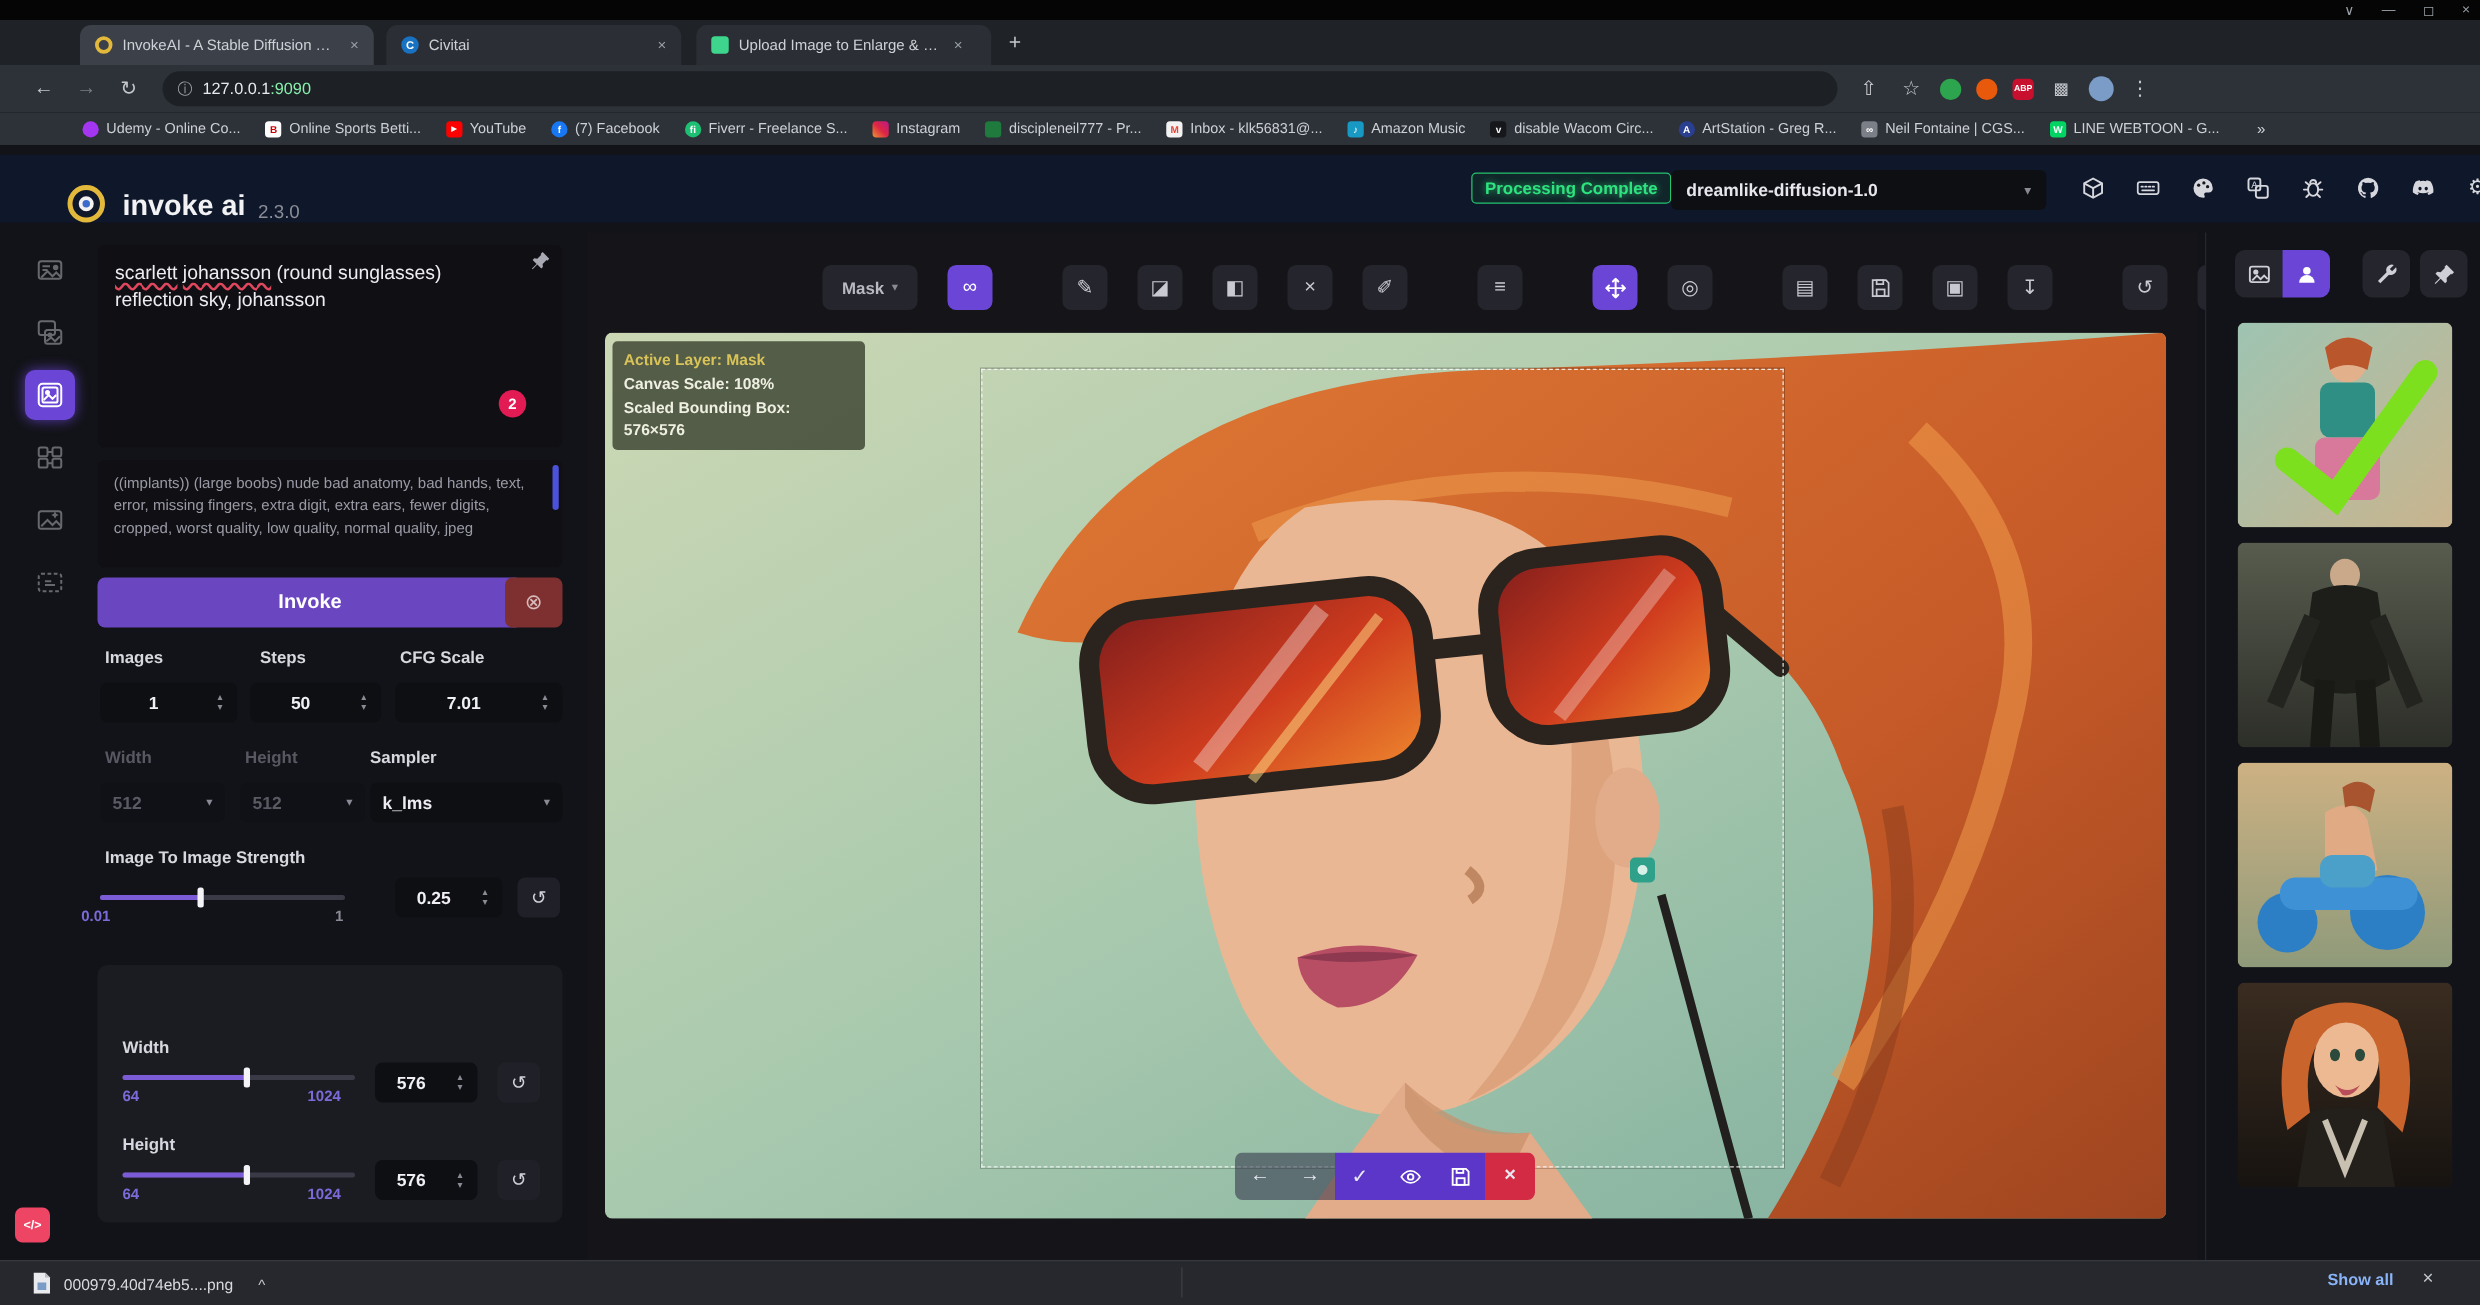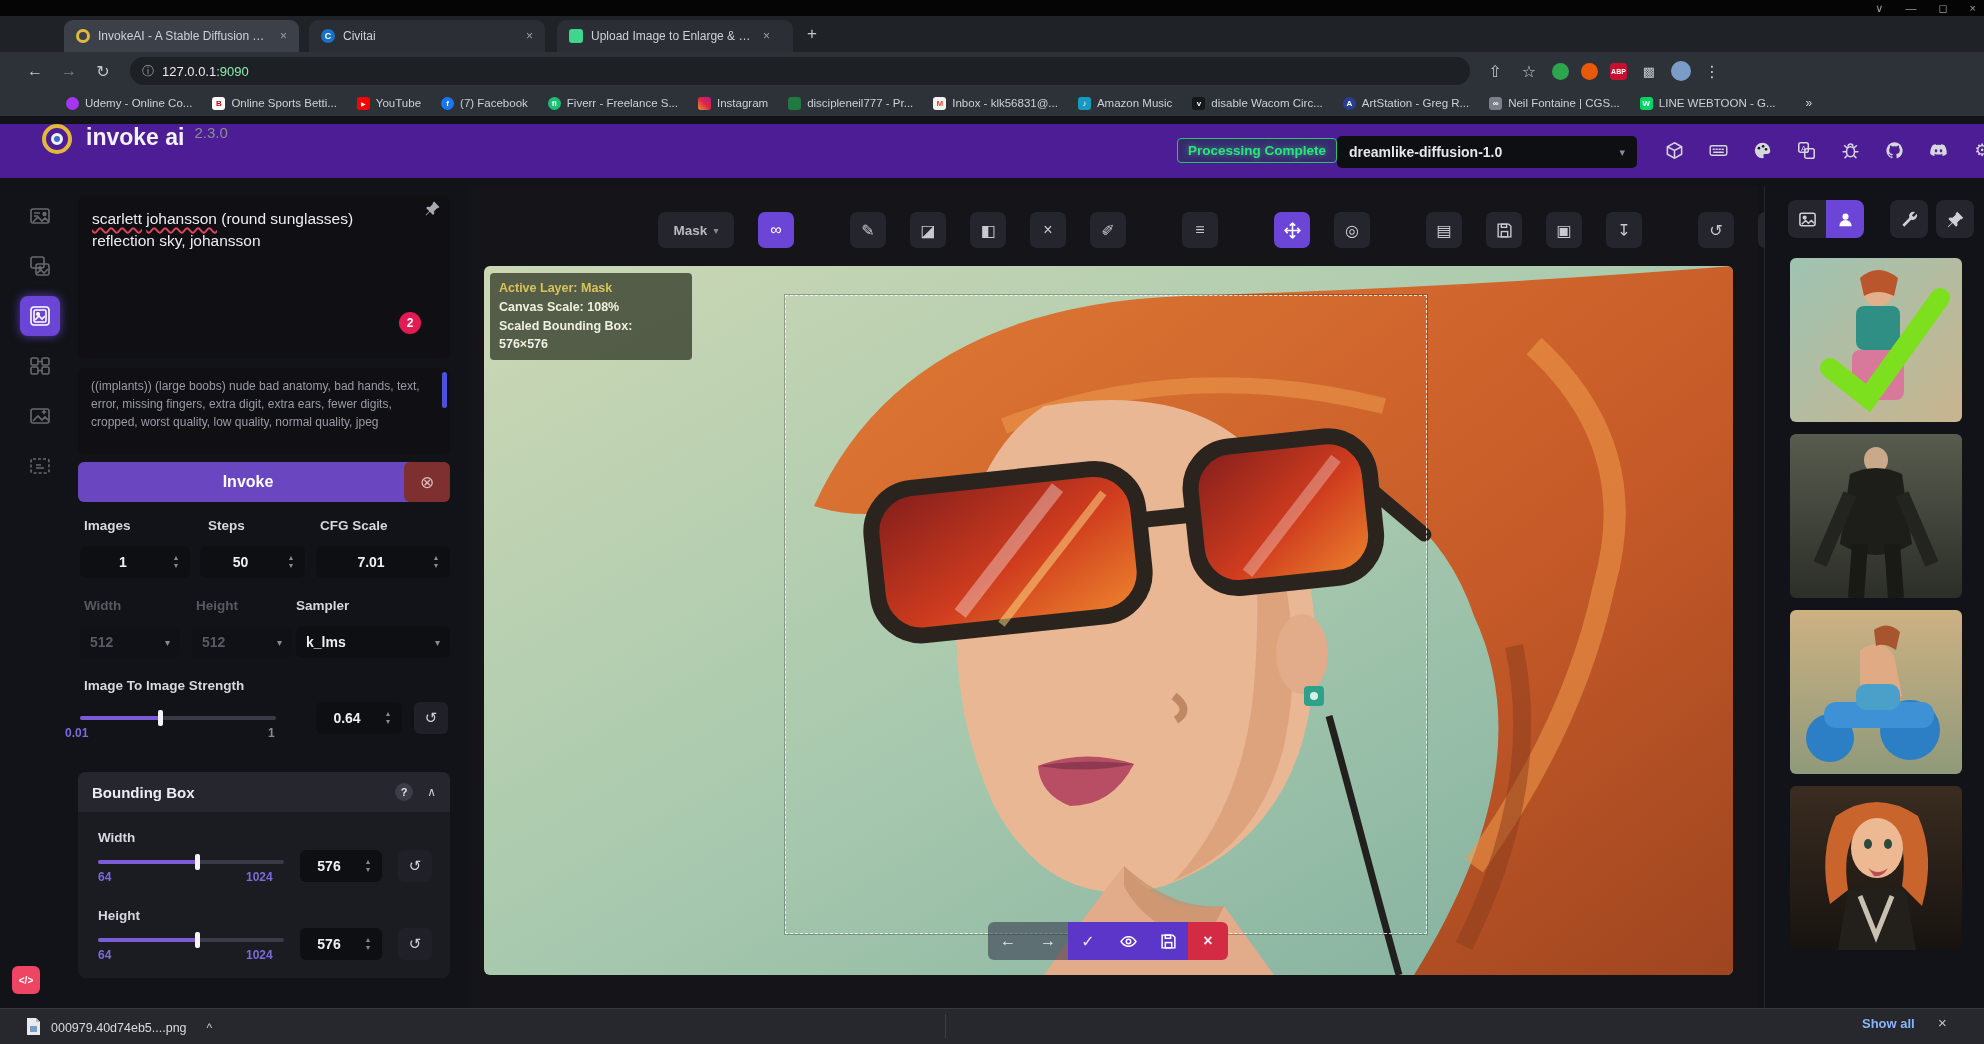--- a/index.html
+++ b/index.html
@@ -34,21 +34,21 @@
     font-size:7px; color:#fff; font-weight:bold; }
   #bookbar { left:0; top:90px; width:1984px; height:26px; background:#2d3138; display:flex; align-items:center;
     padding-left:66px; gap:20px; }
   .bm { display:flex; align-items:center; gap:6px; font-size:11.5px; color:#cdd1d6; white-space:nowrap; }
   .bmfav { width:13px; height:13px; border-radius:3px; display:flex; align-items:center; justify-content:center;
     font-size:8px; font-weight:bold; color:#fff; }
   #bmmore { color:#cdd1d6; font-size:12px; margin-left:10px; }
 
   
   #app { left:0; top:116px; width:1984px; height:892px; background:#121318; }
-  #appheader { left:0; top:124px; width:1984px; height:54px; background:#4c1d95; display:flex; align-items:flex-start; }
+  #appheader { left:0; top:124px; width:1984px; height:54px; background:#0f172a; display:flex; align-items:flex-end;padding-left:12px; }
   #logo { width:30px; height:30px; border-radius:50%; border:4px solid #e3b93c; margin-left:42px;
     display:flex; align-items:center; justify-content:center; }
   #logo .inner { width:12px; height:12px; border-radius:50%; border:3px solid #f2f2f2; background:#3b6ccc; }
   #brand { margin-left:14px; font-size:23px; color:#f2f2f4; }
   #brand b { font-weight:bold; }
   #ver { margin-left:10px; font-size:15px; color:#8b8d96; }
   #status { position:absolute; left:1177px; top:138px; padding:4px 10px; border:1px solid #25c46e; border-radius:4px;
     color:#2ee37f; font-size:13.5px; font-weight:bold; background:rgba(24,66,44,.35); text-shadow:0 0 6px rgba(46,227,127,.7); }
   #modelsel { position:absolute; left:1337px; top:136px; width:300px; height:32px; background:#0e0f13; border-radius:5px;
     display:flex; align-items:center; justify-content:space-between; padding:0 12px; color:#e6e6ec; font-size:14px; font-weight:bold; }
@@ -423,36 +423,31 @@
   </div>
 
   <span class="plabel" style="left:84px;top:678px">Image To Image Strength</span>
   <div class="slider" style="left:80px;top:716px;width:196px">
     <div class="fill" style="width:80px"></div>
       <div class="thumb" style="left:78px"></div>
   </div>
   <span class="rangelab" style="left:65px;top:726px">0.01</span>
   <span class="rangelab" style="left:268px;top:726px;color:#8a8a96">1</span>
   <div class="numbox" style="left:316px;top:702px;width:86px">
-    <span class="val">0.64</span>
+    <span class="val">0.25</span>
     <span class="steppers">
         <span>▴</span>
         <span>▾</span>
       </span>
   </div>
   <div class="resetbtn" style="left:414px;top:702px">
       <span>↺</span>
     </div>
 
   <div id="bboxpanel" class="abs"></div>
-  <div id="bboxhead" class="abs">
-    <span id="bboxtitle">Bounding Box</span>
-    <span id="bboxq">?</span>
-    <span id="bboxchev">∧</span>
-  </div>
   <span class="plabel" style="left:98px;top:830px">Width</span>
   <div class="slider" style="left:98px;top:860px;width:186px">
     <div class="fill" style="width:99px"></div>
       <div class="thumb" style="left:97px"></div>
   </div>
   <span class="rangelab" style="left:98px;top:870px">64</span>
   <span class="rangelab" style="left:246px;top:870px">1024</span>
   <div class="numbox" style="left:300px;top:850px;width:82px">
     <span class="val">576</span>
     <span class="steppers">

